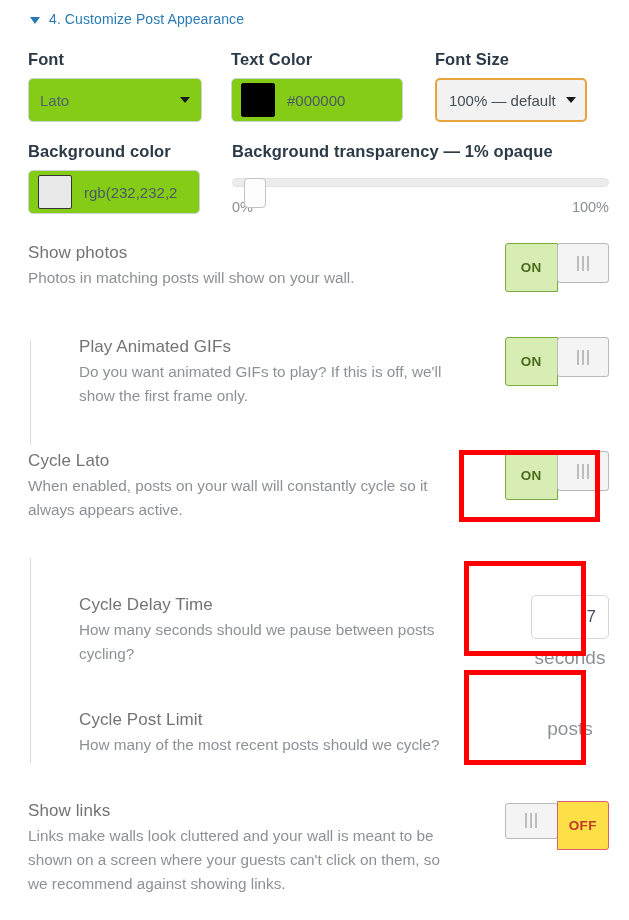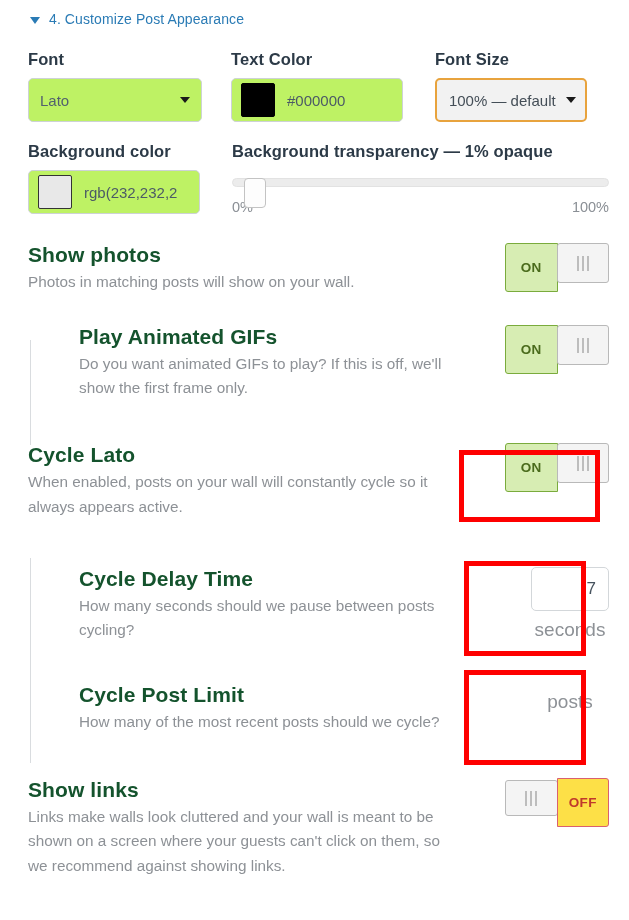--- a/index.html
+++ b/index.html
@@ -55,21 +55,21 @@
     font-weight: bold;
     color: #2c3a47;
     margin-bottom: 9px;
     letter-spacing: .1px;
   }
 
   .control {
     height: 44px;
     border: 1px solid #cdd2d6;
     border-radius: 5px;
-    background: #bef264;
+    background: #84cc16;
     display: flex;
     align-items: center;
     padding: 0 11px;
     font-size: 15px;
     color: #52616e;
   }
   .control.select { width: 174px; justify-content: space-between; }
   .control.color-box { width: 172px; gap: 12px; padding-left: 9px; }
   .control.select.warn {
     width: 152px;
@@ -127,23 +127,23 @@
 
   
   .option {
     display: flex;
     align-items: flex-start;
     justify-content: space-between;
     position: relative;
   }
   .option .text { max-width: 437px; }
   .opt-title {
-    font-size: 21px;
-    font-weight: bold;
-    color: #14532d;
+    font-size: 17px;
+    font-weight: normal;
+    color: #737373;
     letter-spacing: .1px;
   }
   .opt-desc {
     font-size: 15.3px;
     color: #8d9196;
     line-height: 1.58;
     margin-top: 3px;
   }
   .option.indent { padding-left: 51px; }
   .indent-line {
@@ -311,21 +311,21 @@
             <i></i>
             <i></i>
             <i></i>
           </span>
       </span>
     </div>
   </div>
 
   <div class="indent-line" style="top:340px; height:105px;"></div>
 
-  <div class="option indent" style="margin-top:31px;">
+  <div class="option indent" style="margin-top:45px;">
     <div class="text" style="max-width:392px;">
       <div class="opt-title">Play Animated GIFs</div>
       <div class="opt-desc">Do you want animated GIFs to play? If this is off, we'll show the first frame only.</div>
     </div>
     <div class="toggle on">
       <span class="half on-side">ON</span>
       <span class="half knob">
         <span class="grip">
             <i></i>
             <i></i>
@@ -347,21 +347,21 @@
             <i></i>
             <i></i>
             <i></i>
           </span>
       </span>
     </div>
   </div>
 
   <div class="indent-line" style="top:558px; height:205px;"></div>
 
-  <div class="option indent" style="margin-top:48px;">
+  <div class="option indent" style="margin-top:72px;">
     <div class="text" style="max-width:390px;">
       <div class="opt-title">Cycle Delay Time</div>
       <div class="opt-desc">How many seconds should we pause between posts cycling?</div>
     </div>
     <div class="num-field">
       <div class="num-input">7</div>
       <div class="num-unit">seconds</div>
     </div>
   </div>
 

